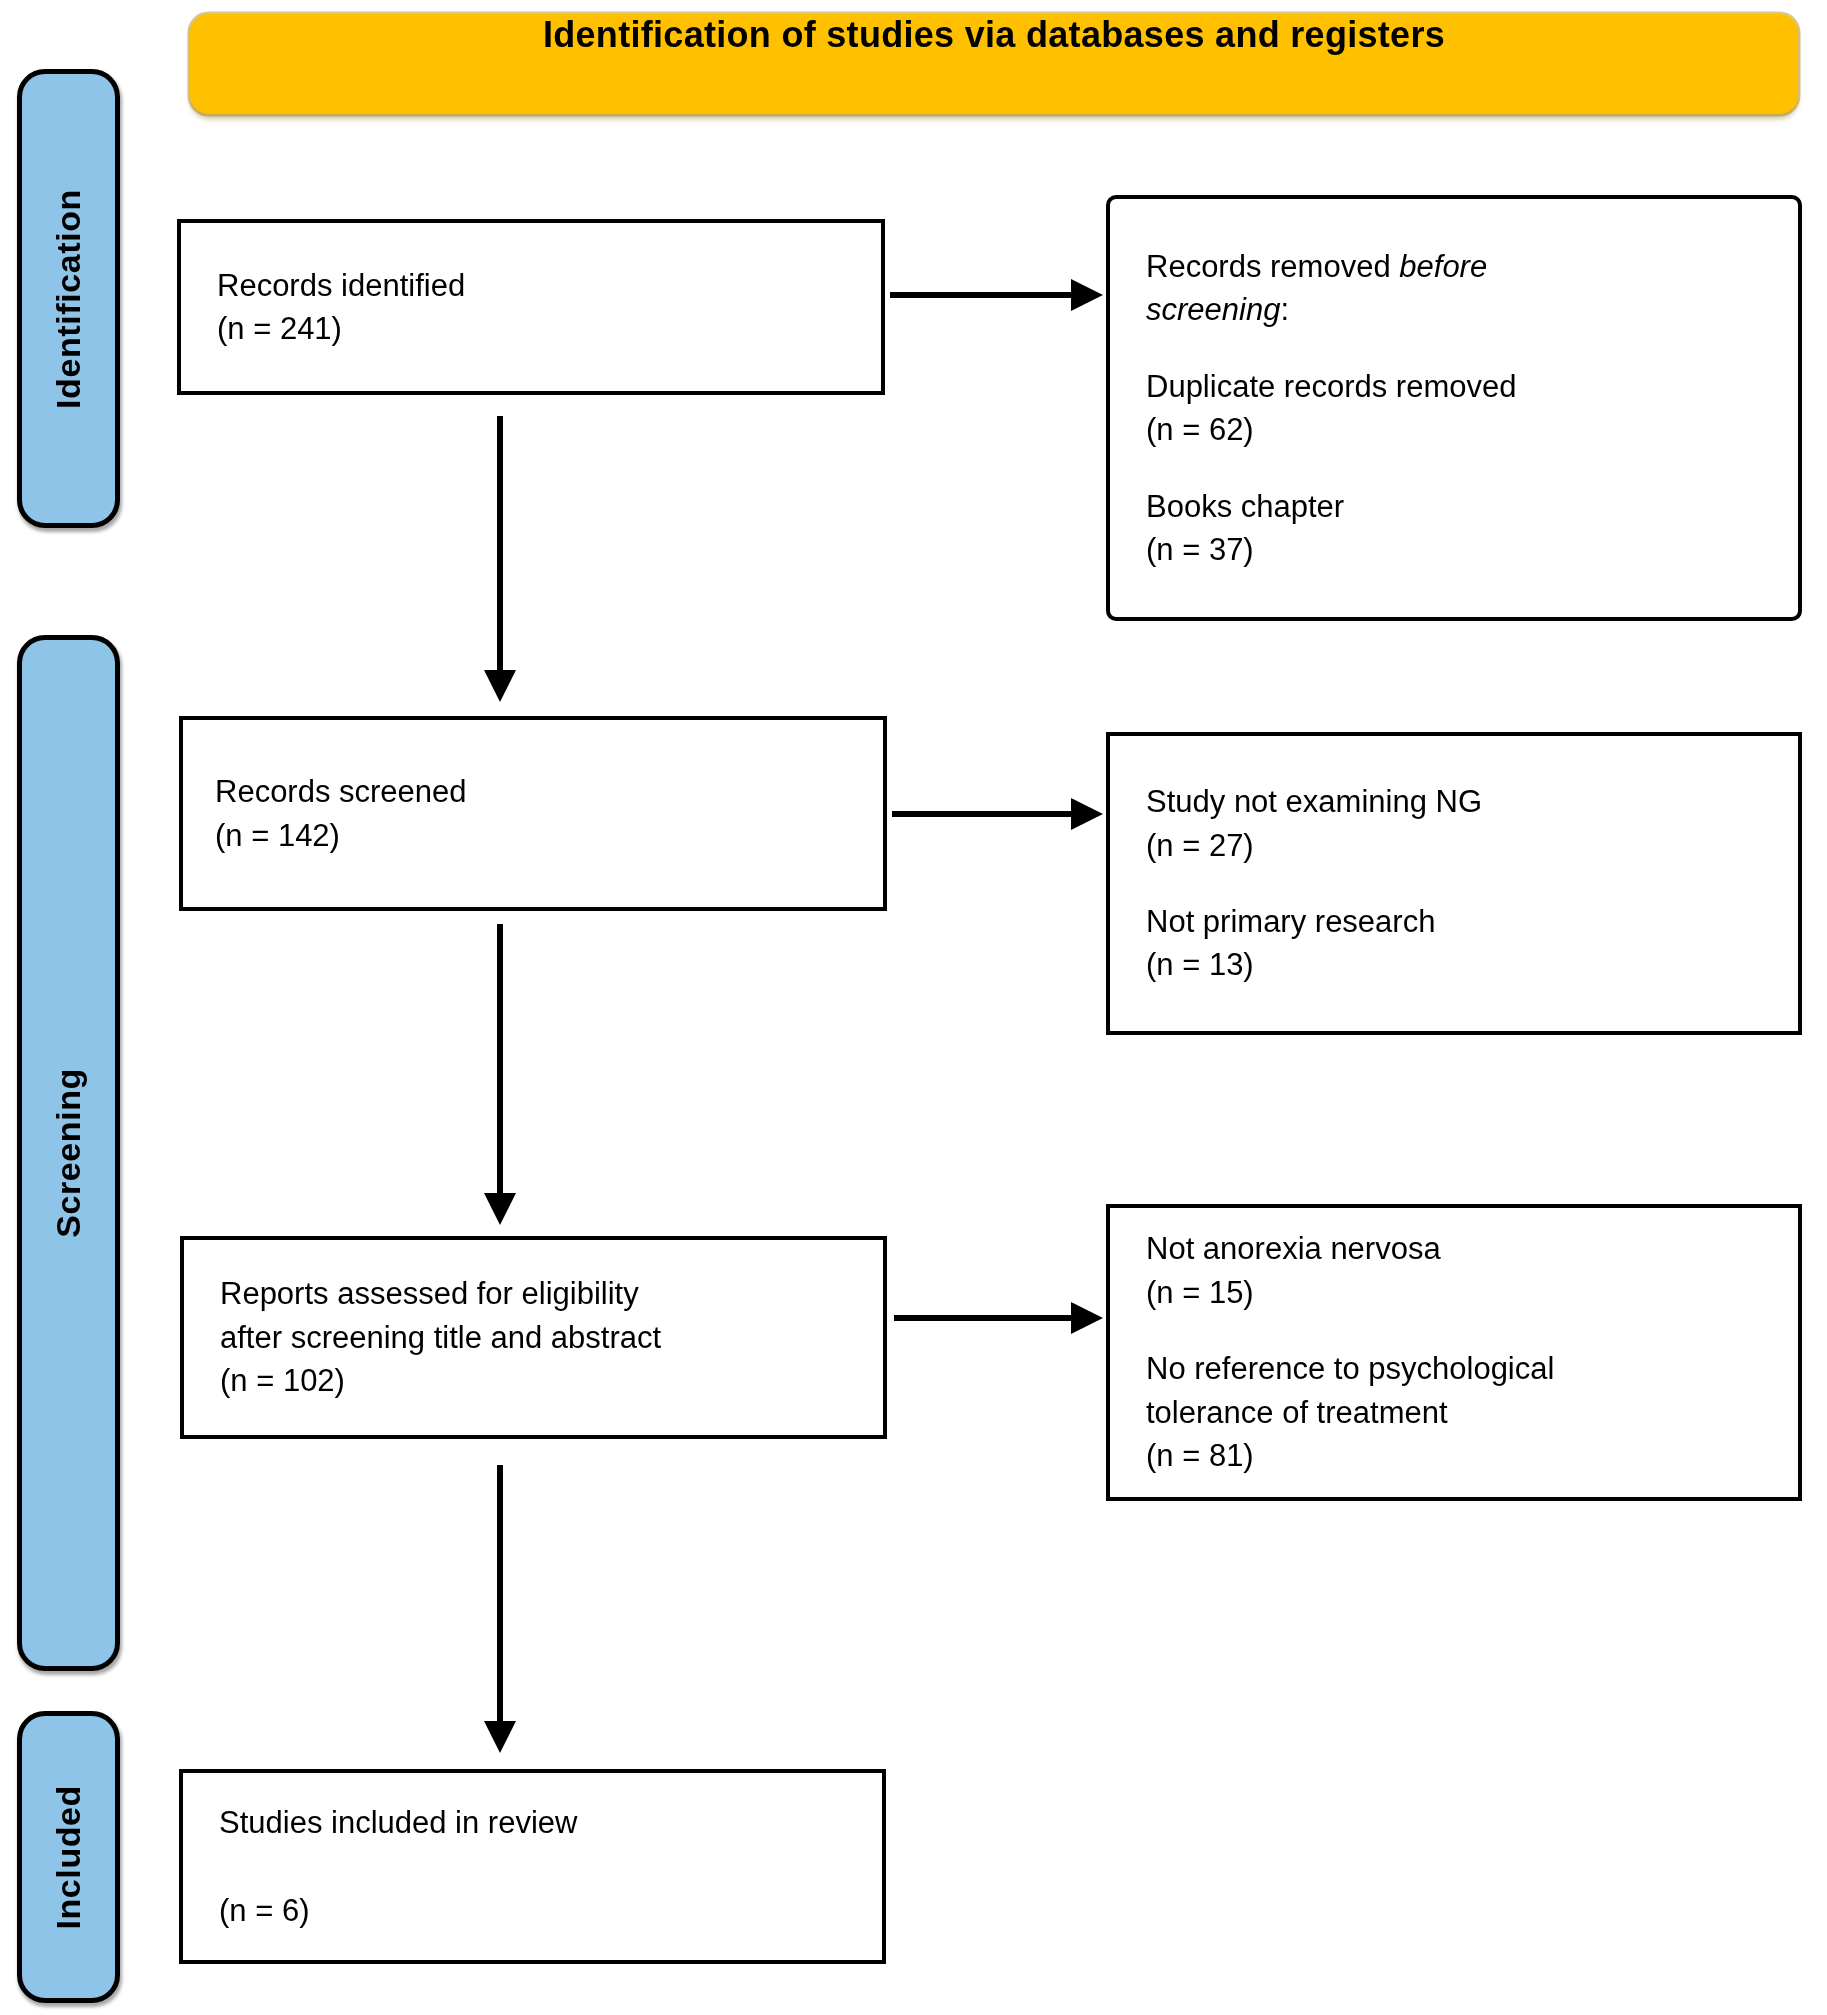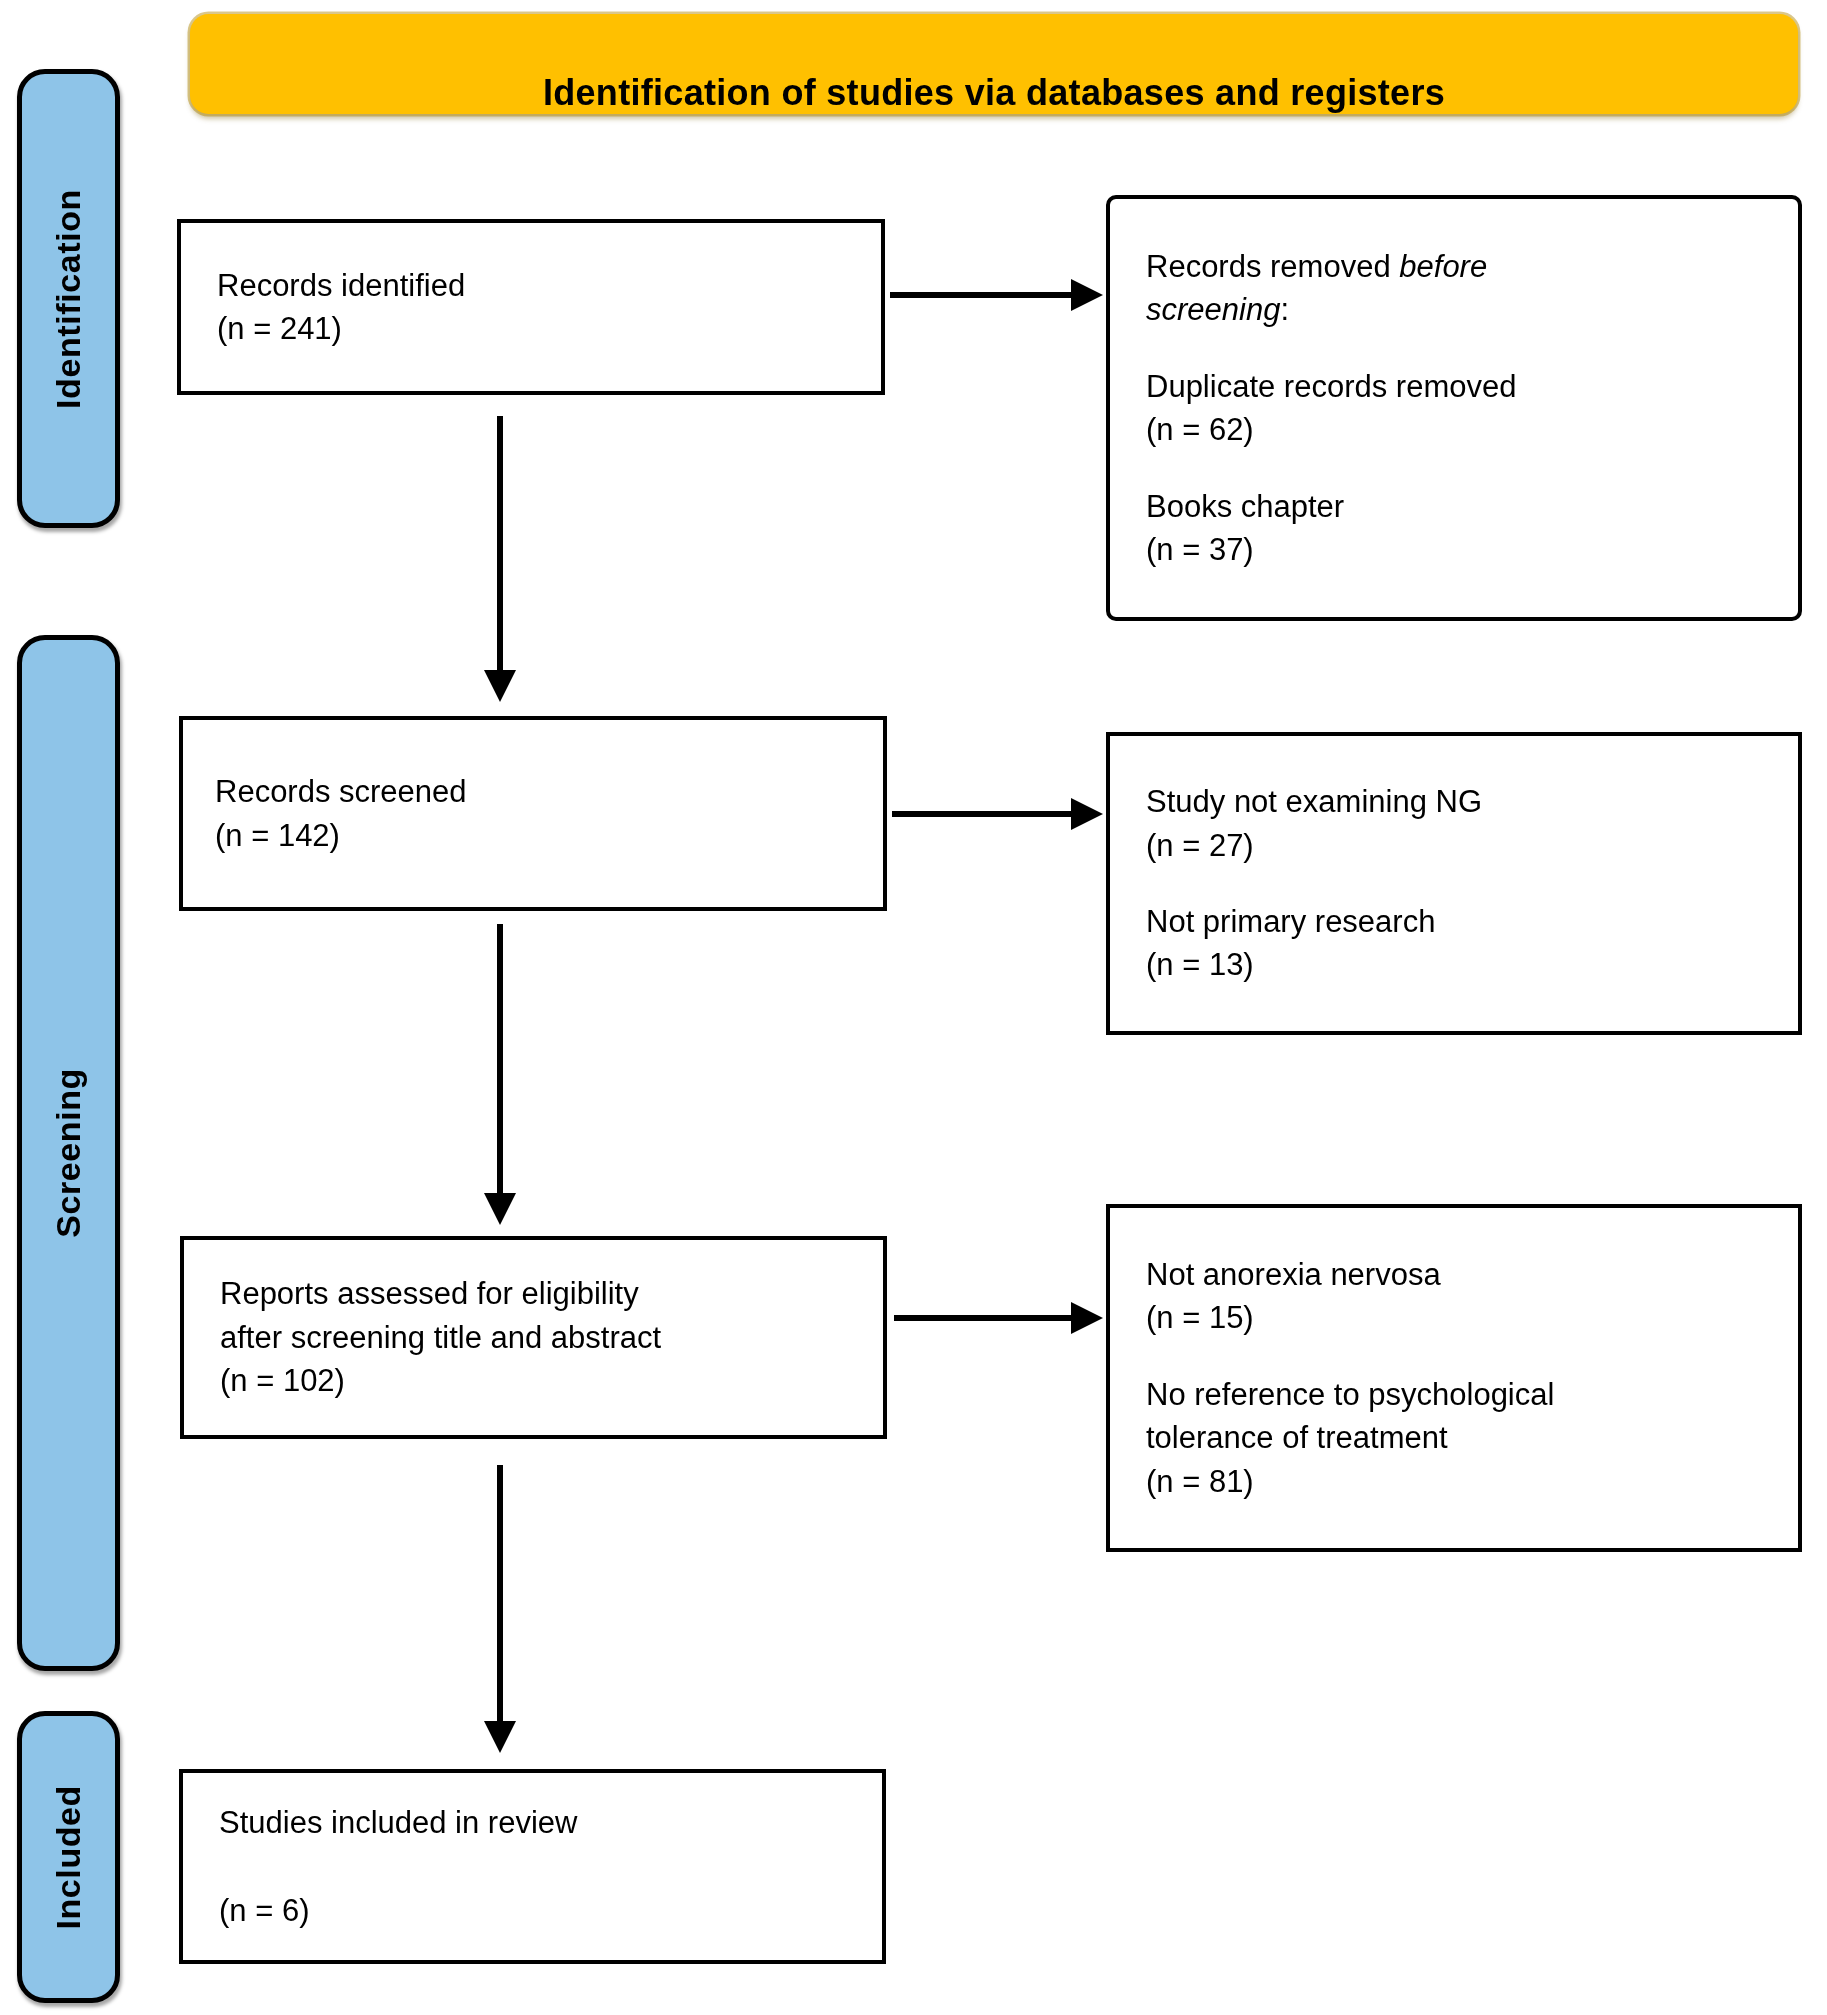--- a/index.html
+++ b/index.html
@@ -4,21 +4,21 @@
 <style>
   html,body{margin:0;padding:0;background:#ffffff;}
   .canvas{
     position:relative;width:1828px;height:2015px;background:#ffffff;
     font-family:"Liberation Sans",sans-serif;color:#000;overflow:hidden;
   }
   
   .banner{
     position:absolute;left:190px;top:13.6px;width:1608px;height:100px;
     background:var(--banner-bg,#FFC000);border-radius:18.5px;
-    display:flex;align-items:flex-end;justify-content:center;
+    display:flex;align-items:flex-start;justify-content:center;
     box-shadow:0 0 0 2.5px rgba(176,132,0,.45),0 4.3px 5.5px rgba(120,95,10,.35);
   }
   .banner-label{font-weight:bold;font-size:36px;letter-spacing:0.3px;}
   
   .stage{
     position:absolute;left:16.6px;width:103px;
     background:var(--stage-bg,#8EC4E8);border:5px solid #000;border-radius:28px;
     box-sizing:border-box;display:flex;align-items:center;justify-content:center;
     box-shadow:1.8px 3.1px 3.7px rgba(0,0,0,.35);
   }
@@ -34,21 +34,21 @@
     position:absolute;background:#fff;border:4.3px solid #000;box-sizing:border-box;
     display:flex;flex-direction:column;justify-content:center;
     padding:15px 25px 15px 36px;font-size:31px;line-height:1.4;
   }
   .box-identified{left:177px;top:219px;width:708px;height:176px;}
   .box-screened{left:179px;top:716px;width:708px;height:195px;padding-left:32px;}
   .box-assessed{left:180px;top:1236px;width:707px;height:203px;}
   .box-included{left:179px;top:1769px;width:707px;height:195px;gap:44px;}
   .box-removed{left:1106px;top:195px;width:696px;height:426px;border-radius:10px;}
   .box-screen-excl{left:1106px;top:732px;width:696px;height:303px;}
-  .box-elig-excl{left:1106px;top:1204px;width:696px;height:348px;}
+  .box-elig-excl{left:1106px;top:1204px;width:696px;height:297px;}
   .line{display:block;}
   .para{margin:16.6px 0;}
   .para:first-child{margin-top:0;}
   .para:last-child{margin-bottom:0;}
   .pline{display:block;}
   em{font-style:italic;}
   
   .shaft-v{position:absolute;width:6.2px;background:#000;}
   .head-v{position:absolute;width:0;height:0;
     border-left:16px solid transparent;border-right:16px solid transparent;

